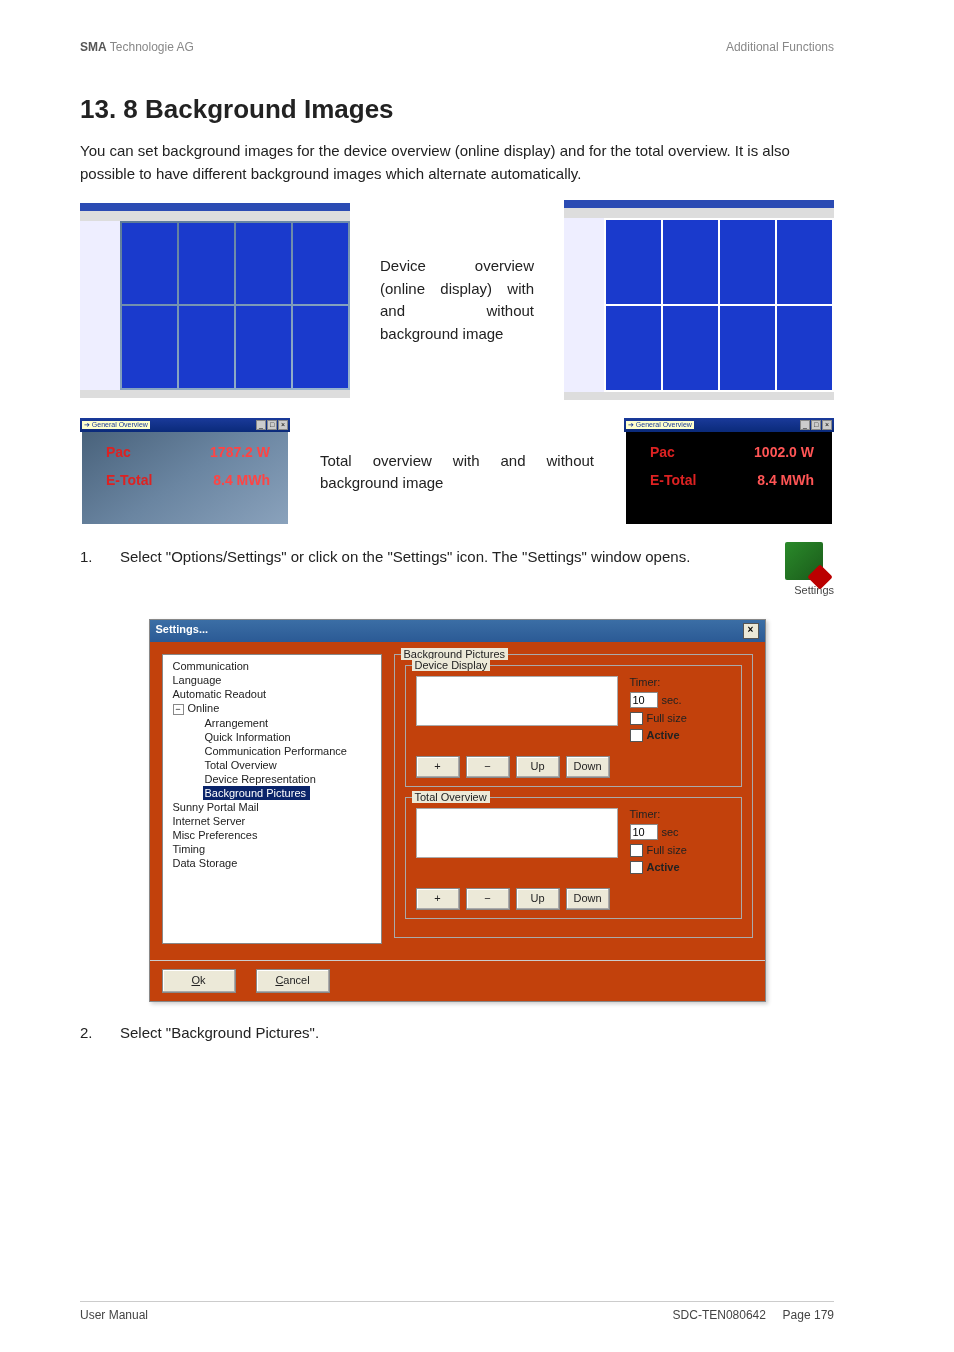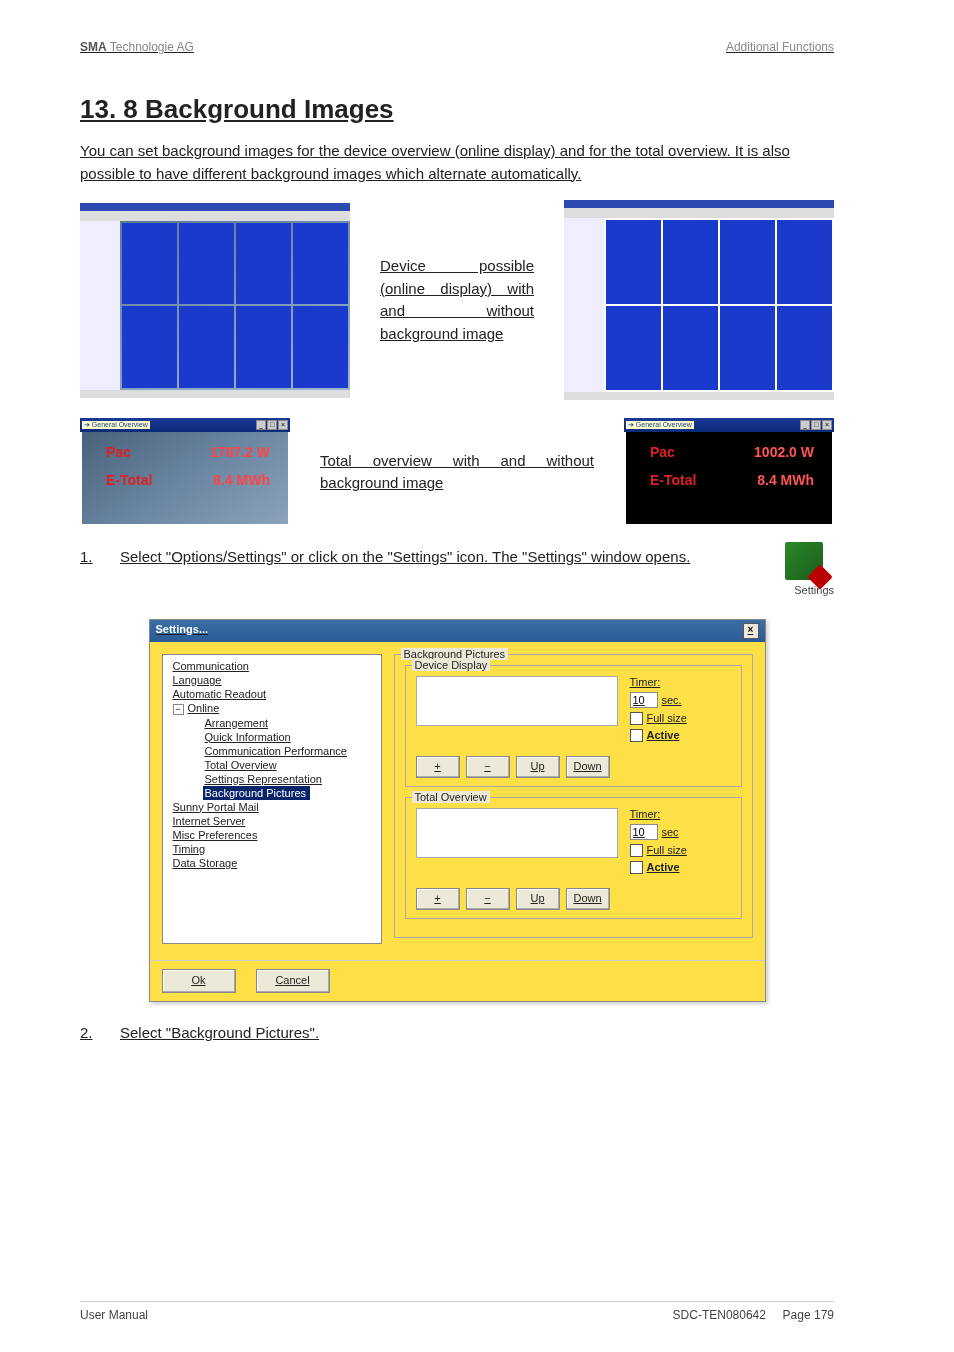--- a/index.html
+++ b/index.html
@@ -8,21 +8,20 @@
     font-family: Arial, Helvetica, sans-serif;
     background: #fff;
     color: #222;
   }
   .page {
     width: 914px;
     min-height: 1352px;
     box-sizing: border-box;
     padding: 40px 80px 30px 80px;
     position: relative;
-    text-decoration: underline;
   }
   .header-row {
     display: flex;
     justify-content: space-between;
     font-size: 12px;
     color: #888;
     margin-bottom: 40px;
   }
   .header-row .bold { font-weight: bold; color: #555; }
   h1 {
@@ -96,21 +95,21 @@
     width:18px; height:18px; background:#b00; transform:rotate(45deg);
     border-radius:2px;
   }
   .settings-icon-block .lbl { font-size:11px; color:#444; }
 
   
   .settings-dialog {
     width: 615px;
     margin: 20px auto 10px auto;
     border: 1px solid #888;
-    background: #fde047;
+    background: #c2410c;
     font-family: Tahoma, sans-serif;
     font-size: 11px;
     box-shadow: 2px 2px 4px rgba(0,0,0,0.2);
   }
   .sd-title {
     background: linear-gradient(#3b6ea5,#2b5a95);
     color:#fff; padding:3px 6px; display:flex; justify-content:space-between;
     font-weight:bold;
   }
   .sd-title .closebtn {
@@ -233,21 +232,21 @@
           <div class="cell"></div>
           <div class="cell"></div>
           <div class="cell"></div>
           <div class="cell"></div>
           <div class="cell"></div>
           <div class="cell"></div>
           <div class="cell"></div>
         </div>
       <div class="status"></div>
     </div>
-    <div class="fig-caption">Device possible (online display) with and without background image</div>
+    <div class="fig-caption">Device overview (online display) with and without background image</div>
     <div class="placeholder fig-right screenshot-mock" style="background:#fff;">
       <div class="titlebar2"></div>
         <div class="toolbar2"></div>
         <div class="side"></div>
       <div class="main" style="background:#fff;">
           <div class="cell"></div>
           <div class="cell"></div>
           <div class="cell"></div>
           <div class="cell"></div>
           <div class="cell"></div>
@@ -322,21 +321,21 @@
     <div class="sd-body">
       <div class="sd-tree">
         <div class="node">Communication</div>
         <div class="node">Language</div>
         <div class="node">Automatic Readout</div>
         <div class="node"><span class="exp">−</span><span>Online</span></div>
         <div class="node indent2">Arrangement</div>
         <div class="node indent2">Quick Information</div>
         <div class="node indent2">Communication Performance</div>
         <div class="node indent2">Total Overview</div>
-        <div class="node indent2">Settings Representation</div>
+        <div class="node indent2">Device Representation</div>
         <div><span class="node sel">Background Pictures</span></div>
         <div class="node">Sunny Portal Mail</div>
         <div class="node">Internet Server</div>
         <div class="node">Misc Preferences</div>
         <div class="node">Timing</div>
         <div class="node">Data Storage</div>
       </div>
       <div class="sd-right">
         <div class="groupbox">
           <span class="gb-title">Background Pictures</span>

